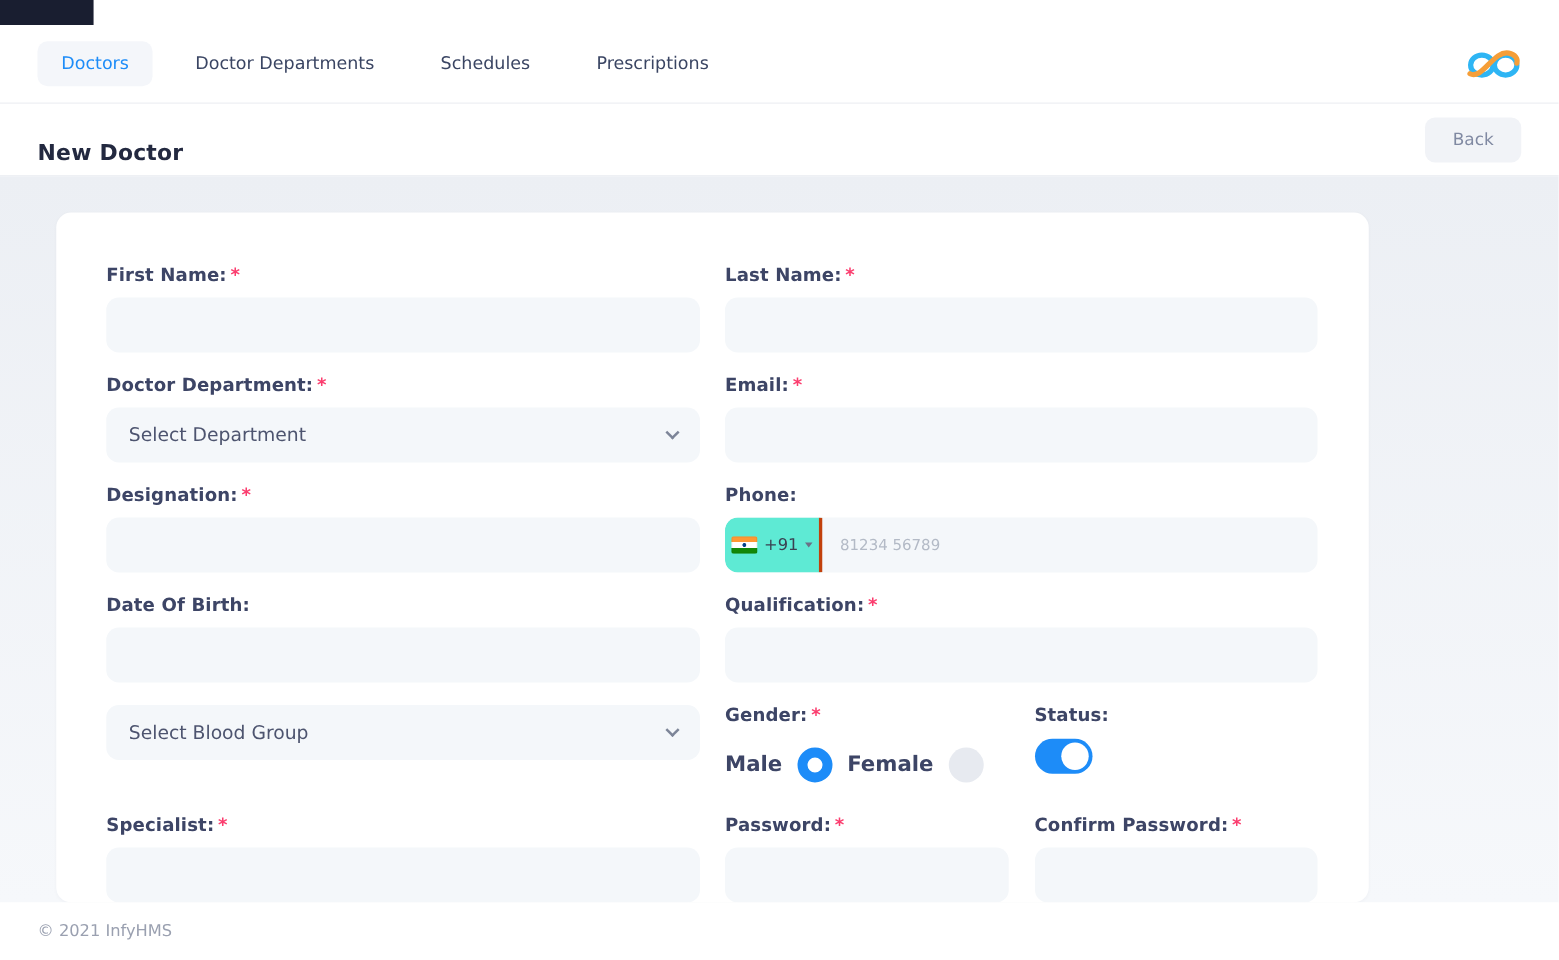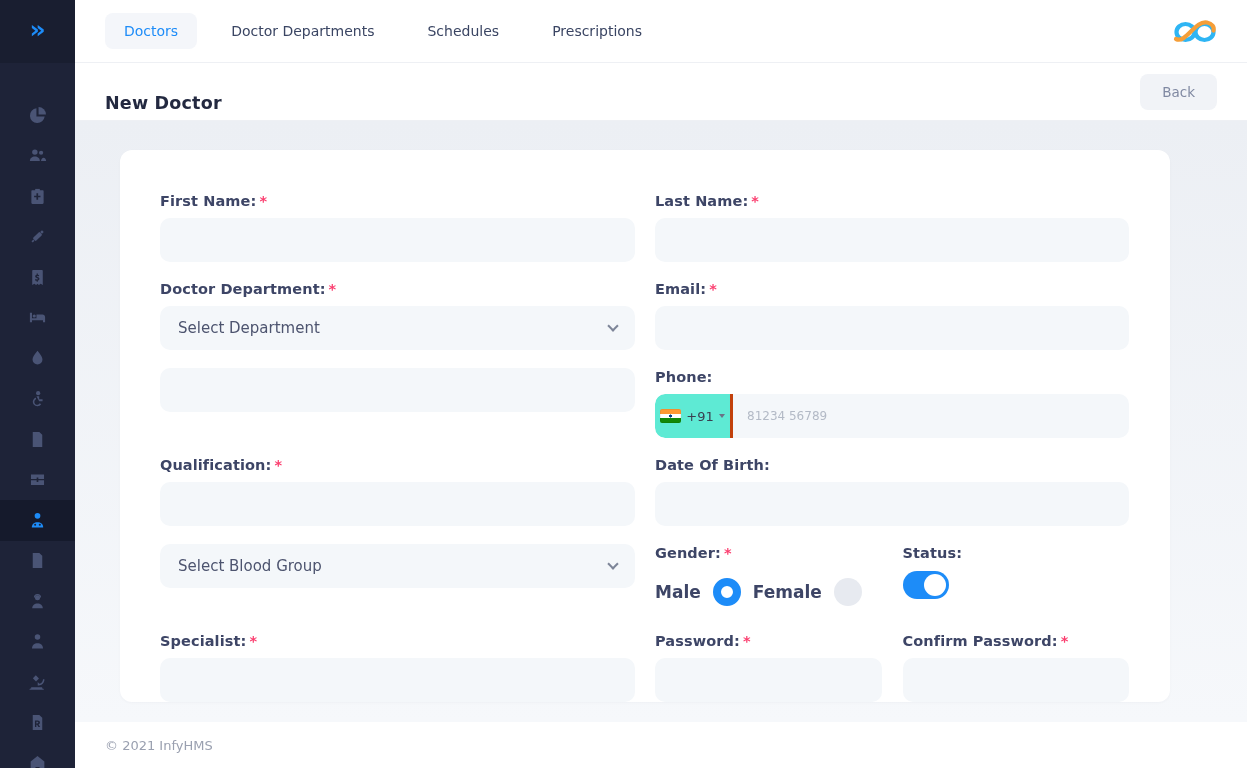--- a/index.html
+++ b/index.html
@@ -1,19 +1,19 @@
 <!DOCTYPE html>
 <html><head>
 <meta charset="utf-8">
 <style>
   * { margin:0; padding:0; box-sizing:border-box; }
   html,body { width:1247px; height:768px; overflow:hidden; }
   body { font-family:"DejaVu Sans","Liberation Sans",sans-serif; background:#fff; }
 
-  .app { display:flex; width:1247px; height:768px; }
+  .app { display:flex; width:1247px; height:768px;flex-direction:column; }
 
   
   .sidebar { width:75px; min-width:75px; background:#1e2338; display:flex; flex-direction:column; overflow:hidden; }
   .sidebar-header { height:63px; min-height:63px; background:#191e30; display:flex; align-items:center; justify-content:center; cursor:pointer; }
   .chevron-icon { color:#1d8cf8; font-size:25px; font-weight:bold; line-height:1; margin-top:-4px; }
   .chevron-icon::before { content:"\00BB"; }
   .sidebar-nav { flex:1; padding-top:32px; display:flex; flex-direction:column; }
   .side-item { height:40.5px; min-height:40.5px; display:flex; align-items:center; justify-content:center; color:#4a5475; cursor:pointer; }
   .side-item svg { width:19px; height:19px; fill:currentColor; }
   .side-item.active { background:#151a2c; color:#1d8cf8; }
@@ -225,40 +225,41 @@
               <span class="select-value">Select Department</span>
               <span class="chev"></span>
             </div>
           </div>
           <div>
             <span class="f-label"><span>Email:</span><span class="req">*</span></span>
             <input class="input" type="text" value="" style="">
           </div>
 
           <div>
+            <span class="f-label"><span>Designation:</span><span class="req">*</span></span>
             <input class="input" type="text" value="" style="">
           </div>
           <div>
             <span class="f-label">Phone:</span>
             <div class="phone-input">
               <div class="dial-seg">
                 <span class="flag-in"></span>
                 <span class="dial-code">+91</span>
                 <span class="caret-down"></span>
               </div>
               <input class="phone-field" type="text" placeholder="81234 56789" style="">
             </div>
           </div>
 
           <div>
+            <span class="f-label">Date Of Birth:</span>
+            <input class="input" type="text" value="" style="">
+          </div>
+          <div>
             <span class="f-label"><span>Qualification:</span><span class="req">*</span></span>
-            <input class="input" type="text" value="" style="">
-          </div>
-          <div>
-            <span class="f-label">Date Of Birth:</span>
             <input class="input" type="text" value="" style="">
           </div>
 
           <div>
             <div class="select">
               <span class="select-value">Select Blood Group</span>
               <span class="chev"></span>
             </div>
           </div>
           <div class="split">

